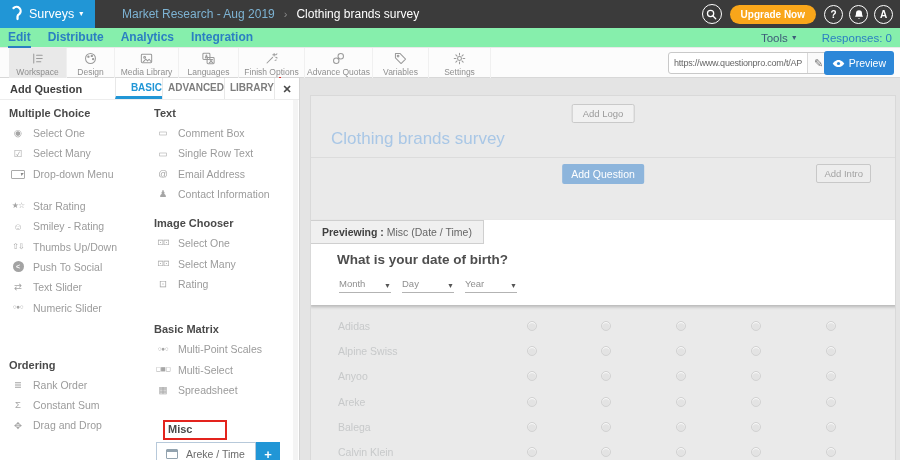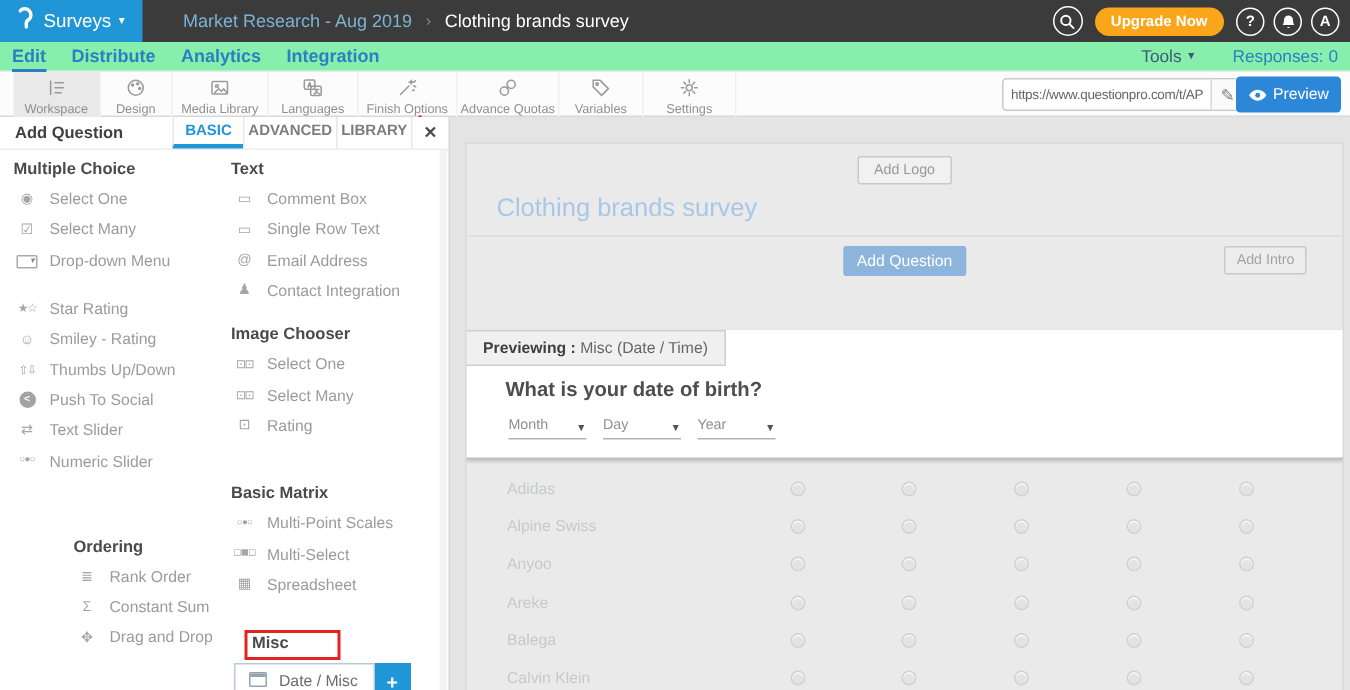--- a/index.html
+++ b/index.html
@@ -41,31 +41,31 @@
   .tool-tile svg{display:block;}
   .url-group{position:absolute;right:70px;top:4px;height:22px;width:162px;background:#fff;border:1px solid #c9c9c9;border-radius:3px;display:flex;align-items:stretch;overflow:hidden;}
   .url-input{flex:1;border:none;outline:none;font-size:9px;color:#666;padding:0 5px;letter-spacing:-0.2px;background:transparent;}
   .pencil-cell{width:22px;border-left:1px solid #d9d9d9;background:#fafafa;display:flex;align-items:center;justify-content:center;font-size:11px;color:#777;cursor:pointer;}
   .preview-btn{position:absolute;right:6px;top:3px;height:24px;background:var(--preview-blue);border-radius:3px;color:#fff;font-size:10.5px;display:flex;align-items:center;gap:4px;padding:0 8px;cursor:pointer;}
 
   
   #qpanel{position:absolute;left:0;top:78px;width:300px;height:382px;background:#fff;border-right:1px solid #d5d5d5;}
   .panel-head{height:22px;display:flex;align-items:stretch;border-bottom:1px solid #ededed;}
   .panel-title{flex:1;font-size:11px;font-weight:bold;color:#3f3f3f;line-height:22px;padding-left:10px;}
-  .panel-tab{width:62px;text-align:center;font-size:10px;font-weight:bold;color:#7d7d7d;line-height:20px;border-left:1px solid #e8e8e8;cursor:pointer;}
+  .panel-tab{width:62px;text-align:right;font-size:10px;font-weight:bold;color:#7d7d7d;line-height:20px;border-left:1px solid #e8e8e8;cursor:pointer;}
   .panel-tab.basic{width:47px;}
   .panel-tab.library{width:50px;}
   .panel-tab.active{color:var(--brand-blue);border-bottom:3px solid var(--brand-blue);}
   .panel-close{width:25px;text-align:center;font-size:11px;font-weight:bold;color:#4a4a4a;line-height:22px;border-left:1px solid #e8e8e8;cursor:pointer;}
   .panel-body{position:absolute;left:0;top:22px;width:299px;height:360px;overflow:hidden;}
   #panel-col1{position:absolute;left:0;top:0;width:145px;padding-top:6px;}
   #panel-col2{position:absolute;left:145px;top:0;width:150px;padding-top:6px;}
   .scroll-track{position:absolute;right:1px;top:0;width:5px;height:360px;background:#f4f4f4;}
   .section-heading{font-size:11px;font-weight:bold;color:#4a4a4a;line-height:14px;padding-left:9px;padding-bottom:3px;}
-  .gap-md{margin-top:12px;} .gap-md2{margin-top:28px;} .gap-lg{margin-top:19px;} .gap-xl{margin-top:40px;margin-left:40px;}
+  .gap-md{margin-top:12px;} .gap-md2{margin-top:28px;} .gap-lg{margin-top:19px;} .gap-xl{margin-top:40px;}
   .q-item{display:flex;align-items:center;height:20.3px;padding-left:10px;gap:7px;cursor:pointer;}
   .q-icon{width:16px;min-width:16px;text-align:center;color:#a5a5a5;font-size:9.5px;line-height:1;}
   .q-icon.two{font-size:8px;letter-spacing:-1px;}
   .q-icon.multi{font-size:6.5px;letter-spacing:-0.5px;}
   .q-label{font-size:10.5px;color:#9b9b9b;white-space:nowrap;}
   .circ{display:inline-block;width:11px;height:11px;border-radius:50%;background:#a3a3a3;color:#fff;font-size:7px;line-height:11px;text-align:center;font-weight:bold;}
   .box-ico{display:inline-block;width:14px;height:9px;border:1px solid #aaa;border-radius:1px;font-size:6px;line-height:7px;color:#888;text-align:right;padding-right:1px;font-style:italic;}
   .cal-ico{display:inline-block;width:12px;height:10px;border:1px solid #93a3af;border-radius:1px;background:linear-gradient(#93a3af 0 2.5px,#fff 2.5px);}
   .red-box{display:inline-block;border:2px solid var(--red);padding:1px 0 2px 3px;width:64px;margin-left:18px;}
   .red-box .section-heading{padding:0;line-height:13px;}
@@ -325,21 +325,21 @@
           <div class="q-item">
             <span class="q-icon">▭</span>
             <span class="q-label">Single Row Text</span>
           </div>
           <div class="q-item">
             <span class="q-icon">@</span>
             <span class="q-label">Email Address</span>
           </div>
           <div class="q-item">
             <span class="q-icon">♟</span>
-            <span class="q-label">Contact Integration</span>
+            <span class="q-label">Contact Information</span>
           </div>
         </div>
         <div class="section gap-md">
           <div class="section-heading">Image Chooser</div>
           <div class="q-item">
             <span class="q-icon two">⊡⊡</span>
             <span class="q-label">Select One</span>
           </div>
           <div class="q-item">
             <span class="q-icon two">⊡⊡</span>
@@ -361,21 +361,21 @@
             <span class="q-label">Multi-Select</span>
           </div>
           <div class="q-item">
             <span class="q-icon">▦</span>
             <span class="q-label">Spreadsheet</span>
           </div>
         </div>
         <div class="section gap-lg"><div class="red-box"><div class="section-heading">Misc</div></div><div class="dt-row">
             <span class="dt-box">
               <span class="q-icon"><span class="cal-ico"></span></span>
-              <span class="q-label">Date / Misc</span>
+              <span class="q-label">Areke / Time</span>
             </span>
             <span class="dt-plus">+</span>
           </div></div>
       </div>
     <div class="scroll-track"></div>
   </div>
 </div>
 
 <div id="main">
   <div class="content-col">

